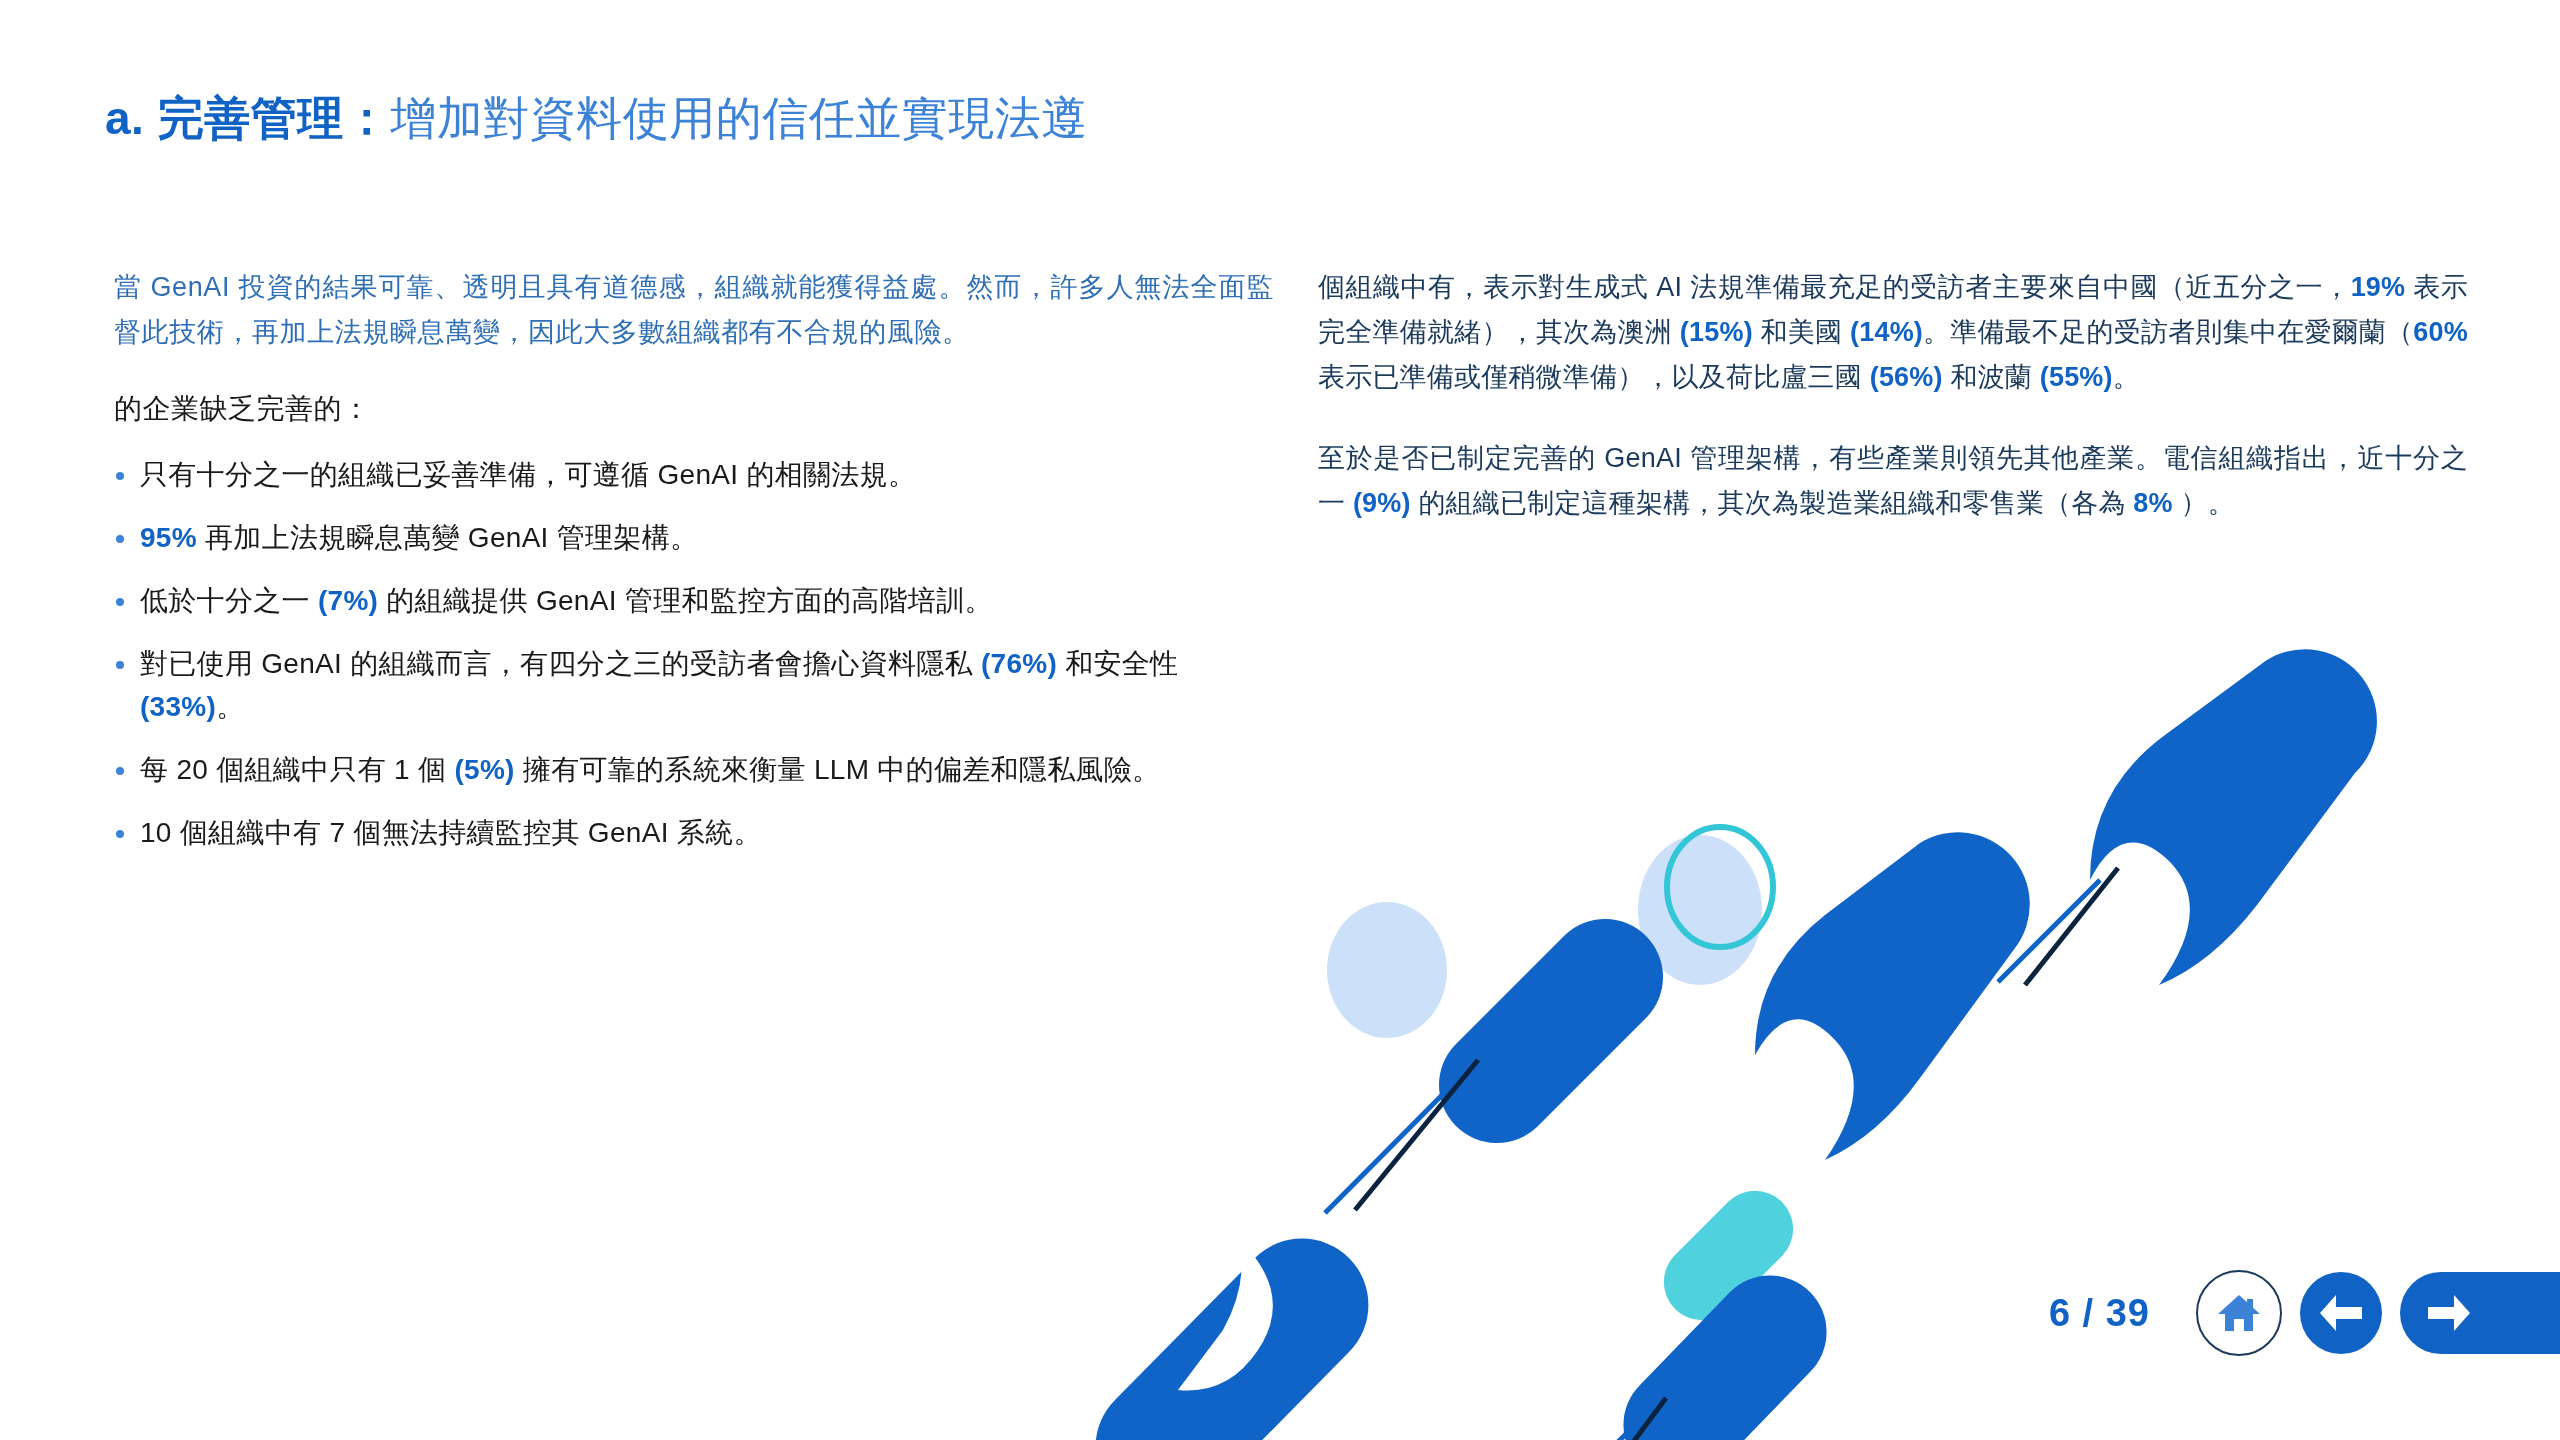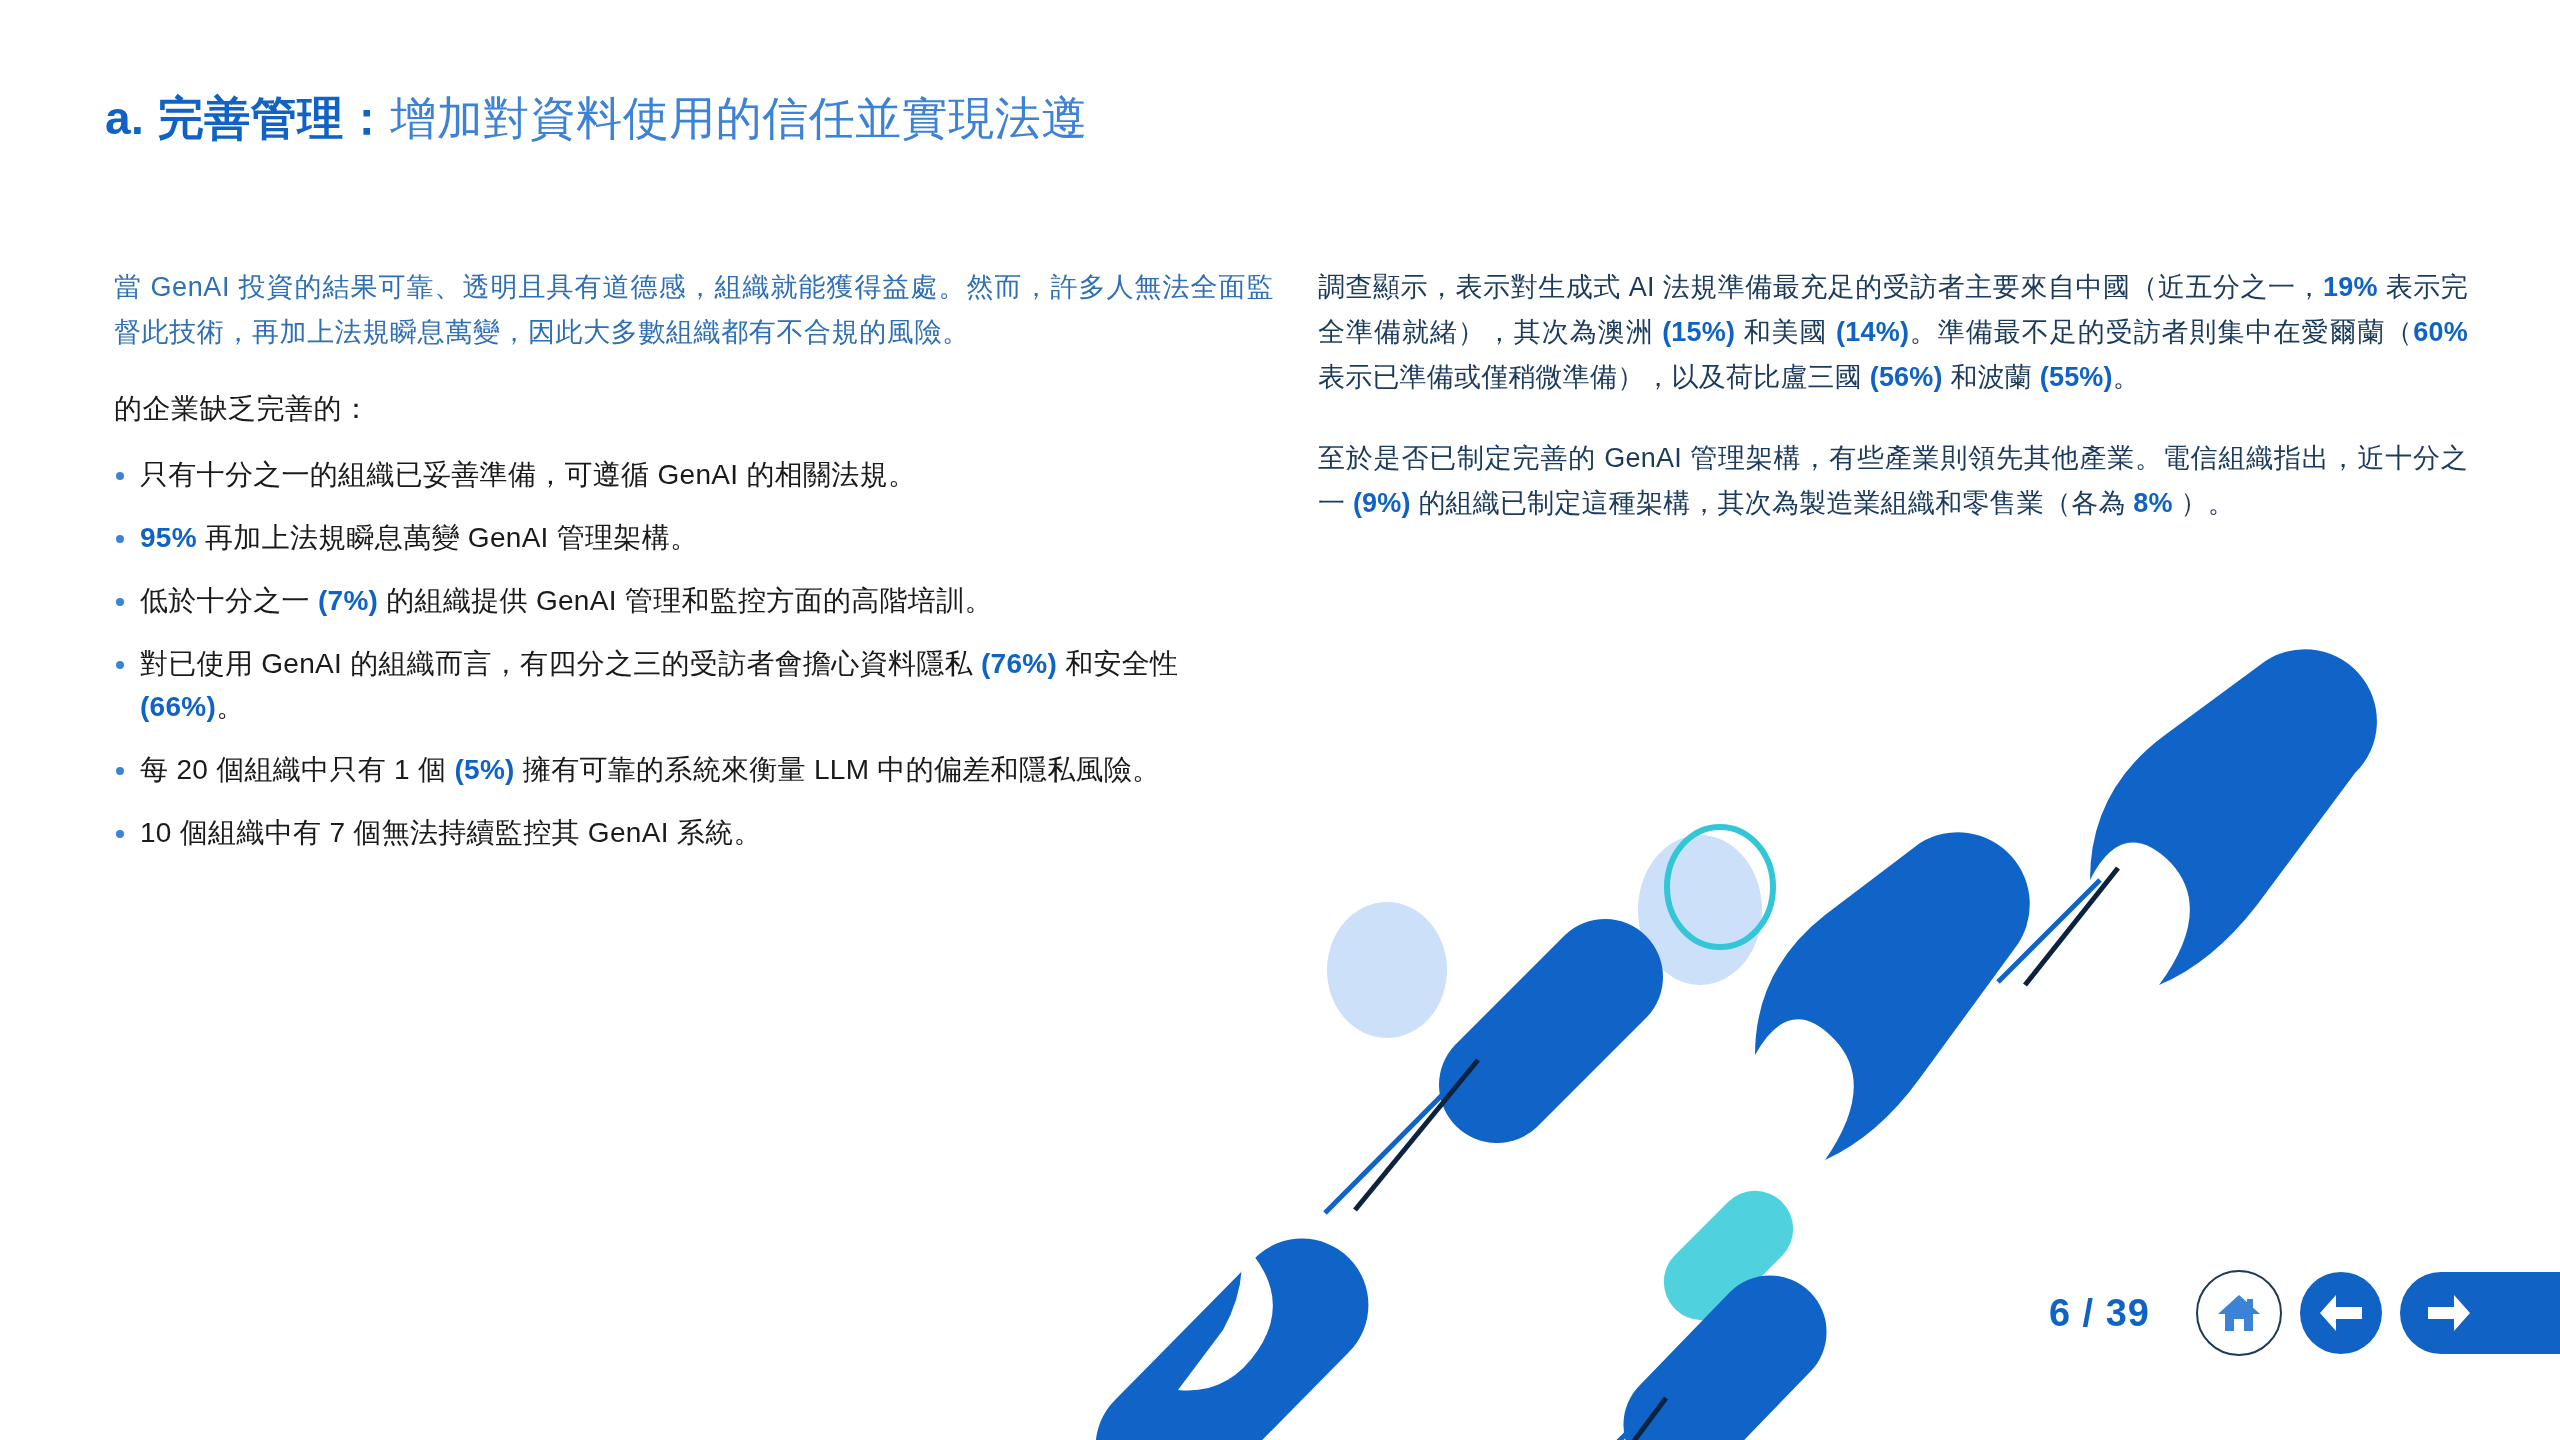--- a/index.html
+++ b/index.html
@@ -121,28 +121,28 @@
   <span class="t-bold">a. 完善管理：</span><span class="t-rest">增加對資料使用的信任並實現法遵</span>
 </div>
 
 <div class="col-left">
   <p class="lead">當 GenAI 投資的結果可靠、透明且具有道德感，組織就能獲得益處。然而，許多人無法全面監督此技術，再加上法規瞬息萬變，因此大多數組織都有不合規的風險。</p>
   <p class="intro">的企業缺乏完善的：</p>
   <ul class="findings">
       <li><span>只有十分之一的組織已妥善準備，可遵循 GenAI 的相關法規。</span></li>
       <li><b class="pct">95%</b><span> 再加上法規瞬息萬變 GenAI 管理架構。</span></li>
       <li><span>低於十分之一 </span><b class="pct">(7%)</b><span> 的組織提供 GenAI 管理和監控方面的高階培訓。</span></li>
-      <li><span>對已使用 GenAI 的組織而言，有四分之三的受訪者會擔心資料隱私 </span><b class="pct">(76%)</b><span> 和安全性 </span><b class="pct">(66%)</b><span>。</span></li>
+      <li><span>對已使用 GenAI 的組織而言，有四分之三的受訪者會擔心資料隱私 </span><b class="pct">(76%)</b><span> 和安全性 </span><b class="pct">(33%)</b><span>。</span></li>
       <li><span>每 20 個組織中只有 1 個 </span><b class="pct">(5%)</b><span> 擁有可靠的系統來衡量 LLM 中的偏差和隱私風險。</span></li>
       <li><span>10 個組織中有 7 個無法持續監控其 GenAI 系統。</span></li>
     </ul>
 </div>
 
 <div class="col-right">
-    <p class="lead-right"><span>調查顯示，表示對生成式 AI 法規準備最充足的受訪者主要來自中國（近五分之一，</span><b class="pct">19%</b><span> 表示完全準備就緒），其次為澳洲 </span><b class="pct">(15%)</b><span> 和美國 </span><b class="pct">(14%)</b><span>。準備最不足的受訪者則集中在愛爾蘭（</span><b class="pct">60%</b><span> 表示已準備或僅稍微準備），以及荷比盧三國 </span><b class="pct">(56%)</b><span> 和波蘭 </span><b class="pct">(55%)</b><span>。</span></p>
+    <p class="lead-right"><span>個組織中有，表示對生成式 AI 法規準備最充足的受訪者主要來自中國（近五分之一，</span><b class="pct">19%</b><span> 表示完全準備就緒），其次為澳洲 </span><b class="pct">(15%)</b><span> 和美國 </span><b class="pct">(14%)</b><span>。準備最不足的受訪者則集中在愛爾蘭（</span><b class="pct">60%</b><span> 表示已準備或僅稍微準備），以及荷比盧三國 </span><b class="pct">(56%)</b><span> 和波蘭 </span><b class="pct">(55%)</b><span>。</span></p>
     <p class="lead-right"><span>至於是否已制定完善的 GenAI 管理架構，有些產業則領先其他產業。電信組織指出，近十分之一 </span><b class="pct">(9%)</b><span> 的組織已制定這種架構，其次為製造業組織和零售業（各為 </span><b class="pct">8%</b><span> ）。</span></p>
   </div>
 
 <div class="nav">
   <span class="pagenum">6 / 39</span>
 
   <div class="navbtn home">
     <svg width="46" height="42" viewBox="0 0 46 42">
       <path d="M23 3 L44 22 L37 22 L37 39 L28 39 L28 27 L18 27 L18 39 L9 39 L9 22 L2 22 Z" fill="#3C82D6"></path>
       <rect x="31" y="7" width="6" height="9" fill="#3C82D6"></rect>

